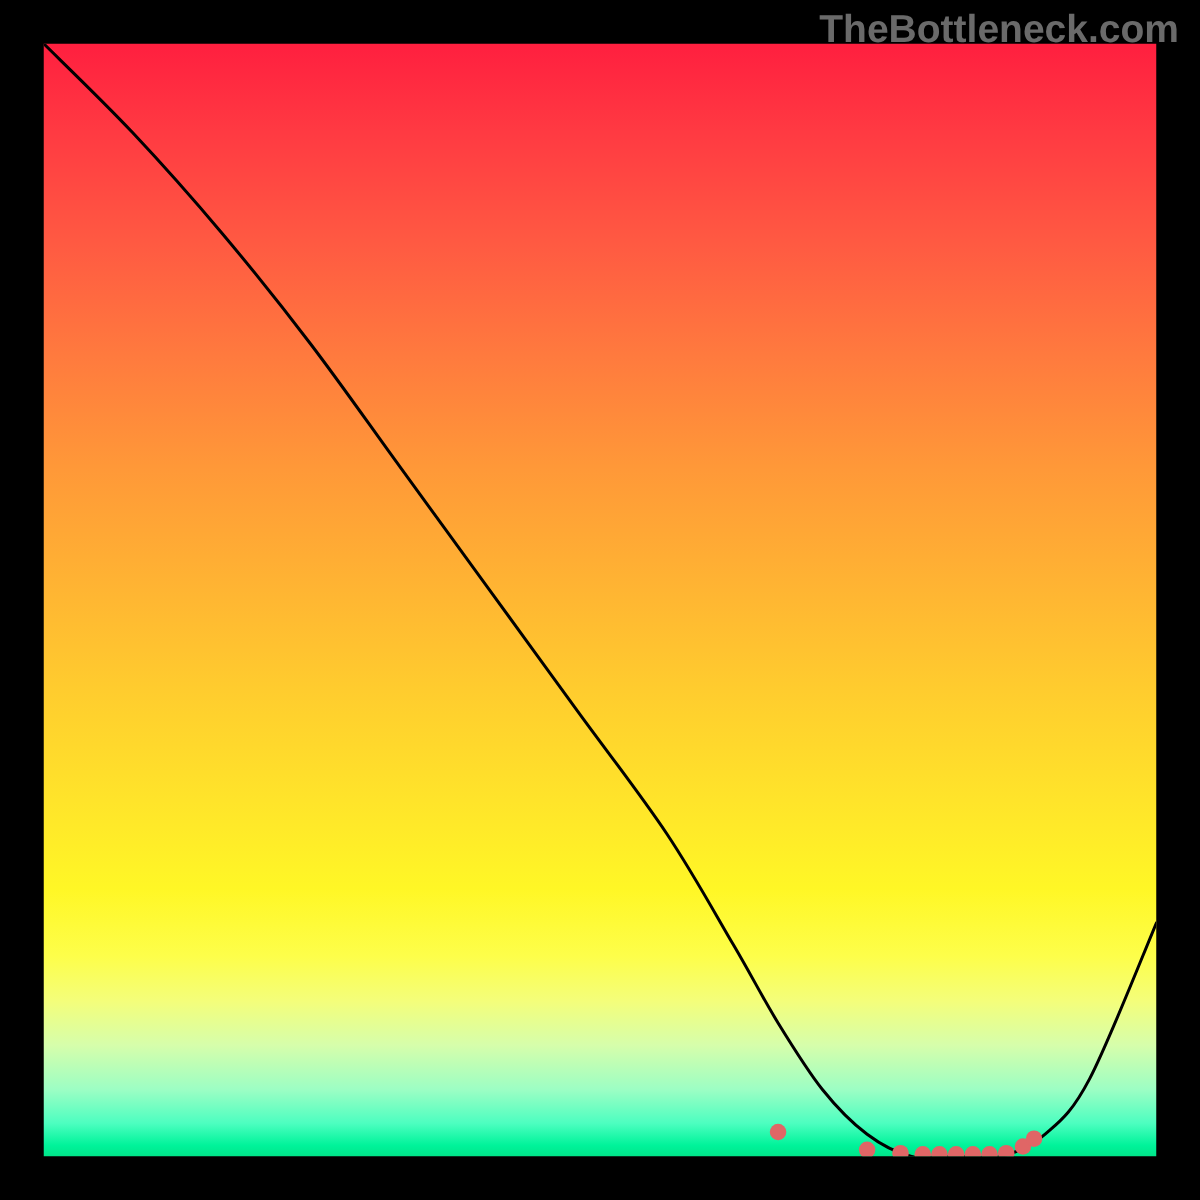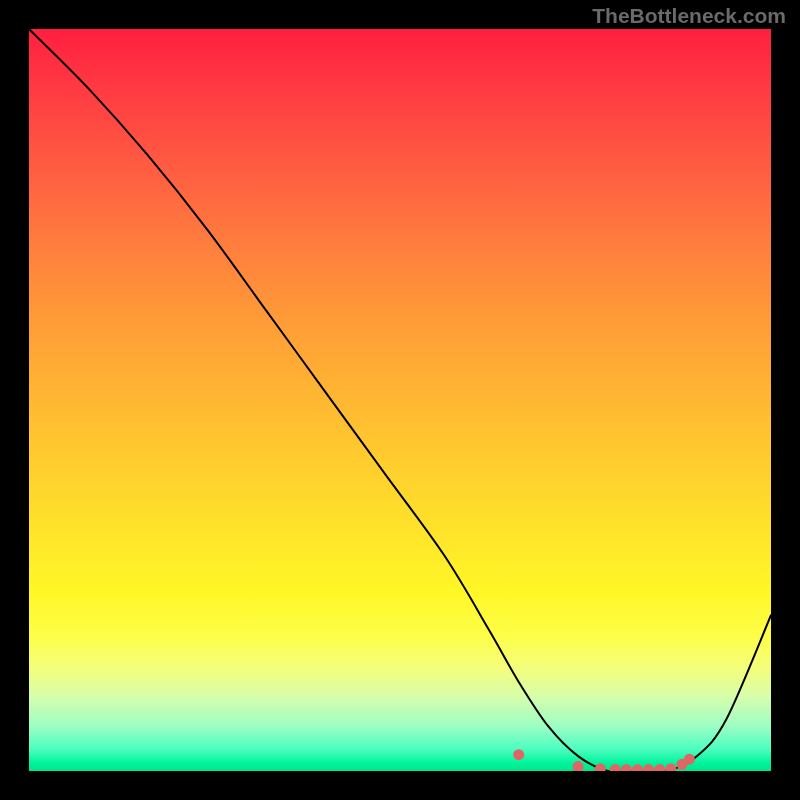--- a/index.html
+++ b/index.html
@@ -8,21 +8,21 @@
     height: 800px;
     background: #000;
     font-family: Arial, sans-serif;
     position: relative;
     overflow: hidden;
   }
   .watermark {
     position: absolute;
     top: 4px;
     right: 14px;
-    font-size: 21px;
+    font-size: 26px;
     font-weight: bold;
     color: #6a6a6a;
     z-index: 10;
   }
   .plot-area {
     position: absolute;
     left: 29px;
     top: 29px;
     width: 742px;
     height: 742px;

